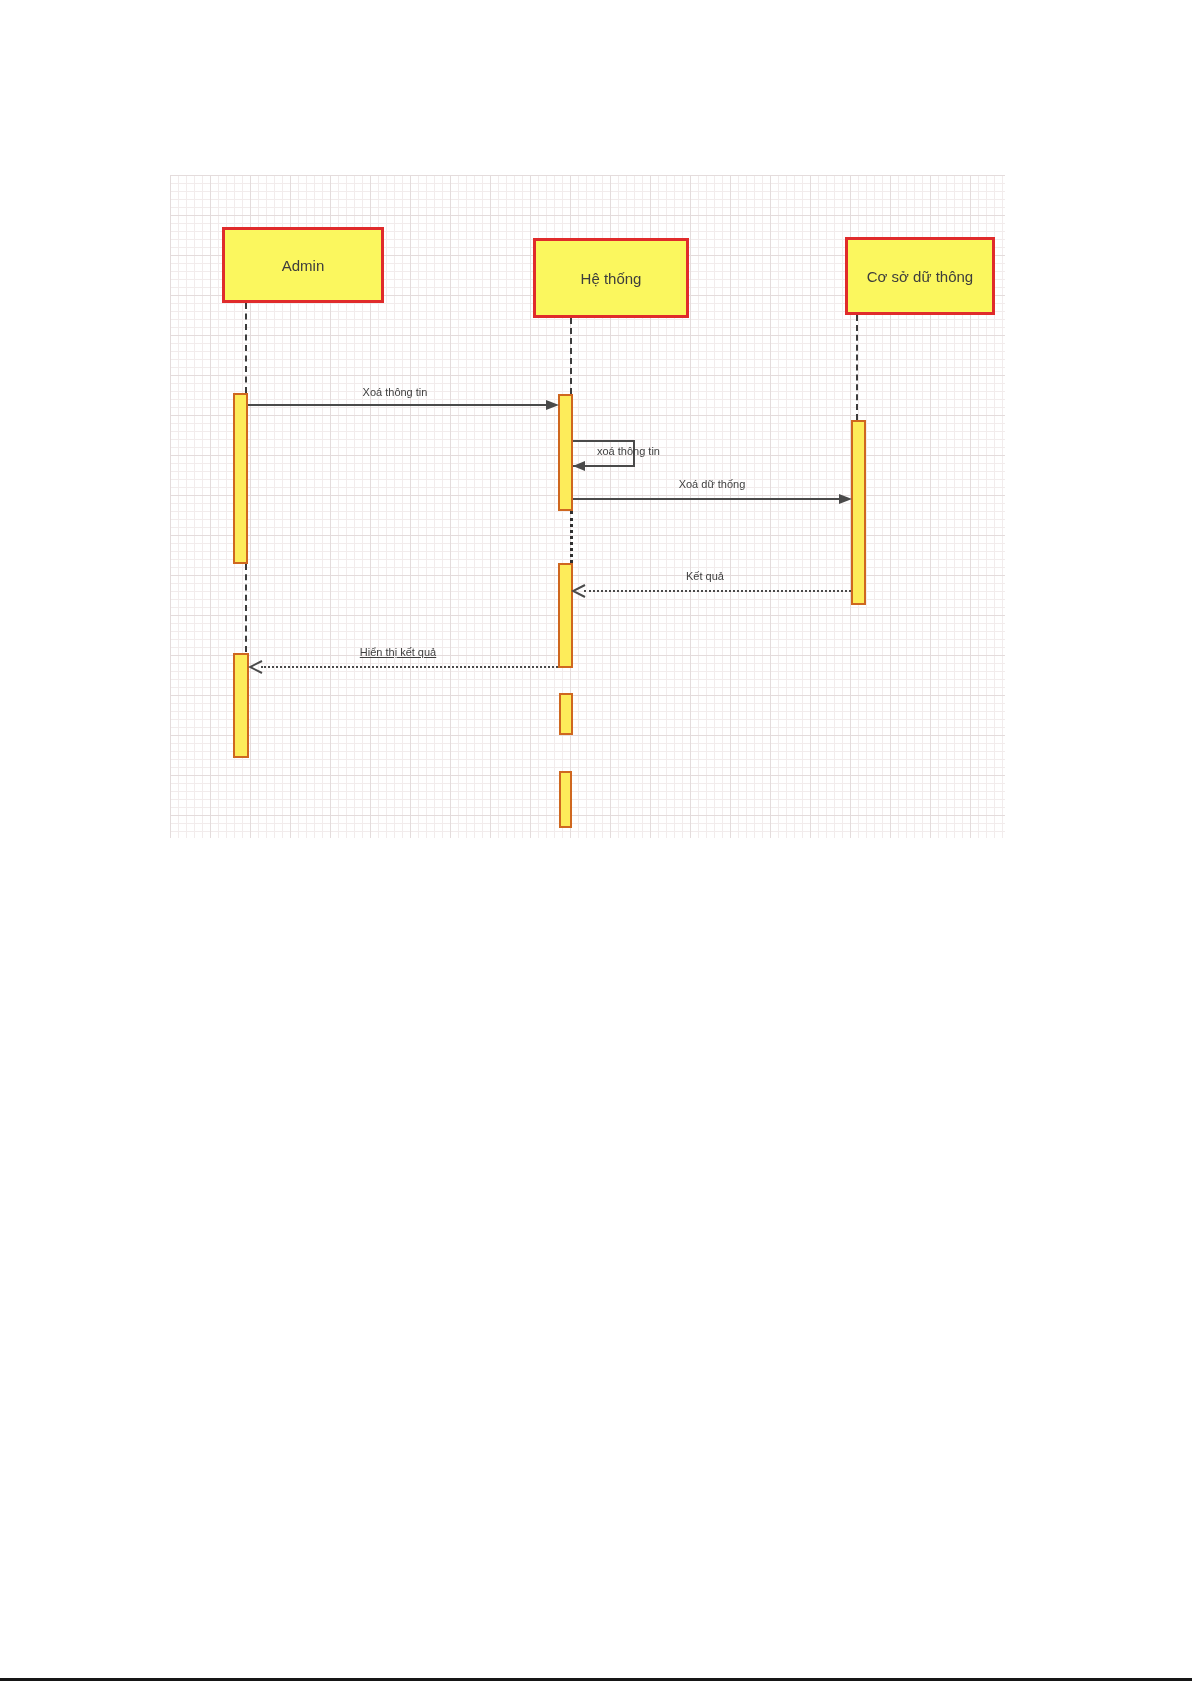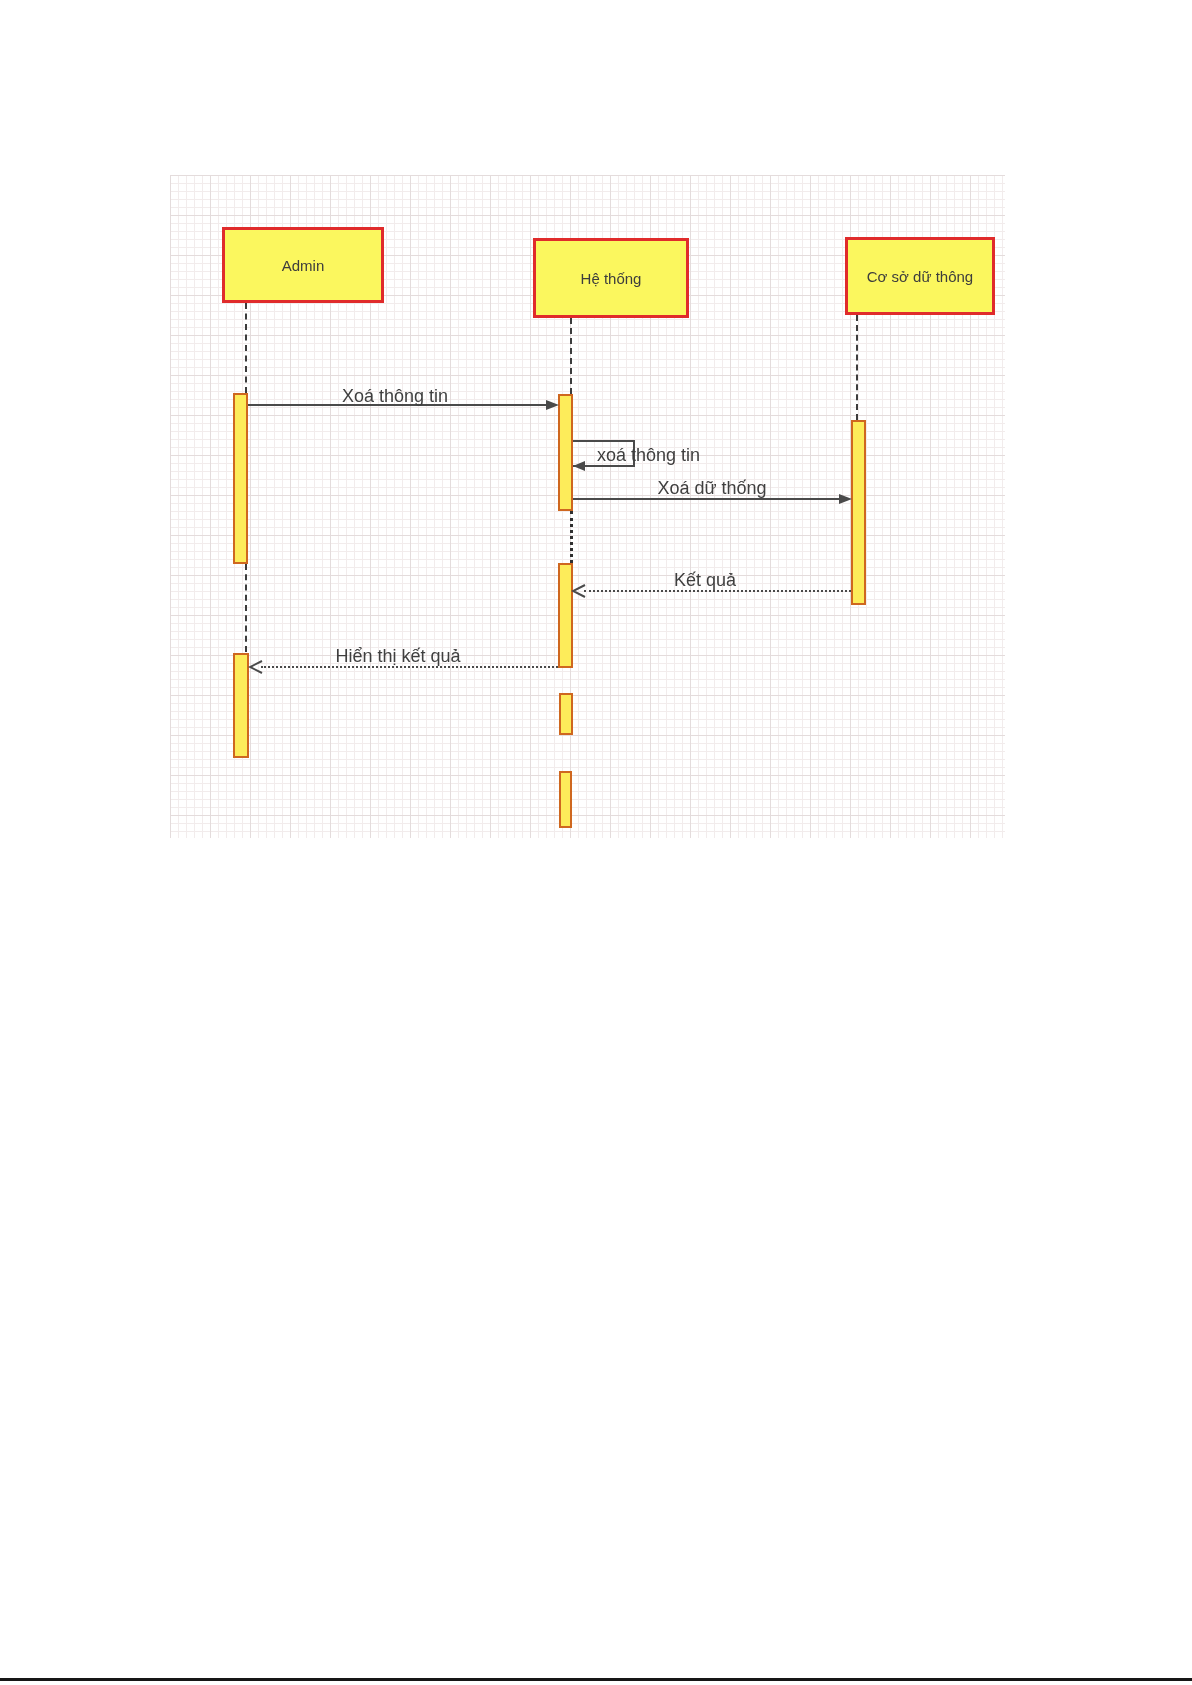--- a/index.html
+++ b/index.html
@@ -42,21 +42,21 @@
   #admin-bar-1{left:63px;top:218px;width:15px;height:171px;}
   #admin-bar-2{left:63px;top:478px;width:16px;height:105px;}
   #system-bar-1{left:388px;top:219px;width:15px;height:117px;}
   #system-bar-2{left:388px;top:388px;width:15px;height:105px;}
   #system-bar-3{left:389px;top:518px;width:14px;height:42px;}
   #system-bar-4{left:389px;top:596px;width:13px;height:57px;}
   #db-bar-1{left:681px;top:245px;width:15px;height:185px;}
   
   .mline{height:2px;background:#4a4a4a;}
   .mdash{height:0;border-top:2px dotted #4a4a4a;}
-  .mlabel{font-size:18px;color:#3f3f3f;white-space:nowrap;}
+  .mlabel{font-size:11px;color:#3f3f3f;white-space:nowrap;}
   .center{text-align:center;}
   .head-right{width:0;height:0;border-left:13px solid #4a4a4a;
     border-top:5px solid transparent;border-bottom:5px solid transparent;}
   .head-left-filled{width:0;height:0;border-right:12px solid #4a4a4a;
     border-top:5px solid transparent;border-bottom:5px solid transparent;}
   .openhead{width:16px;height:14px;line-height:0;}
   .selfloop{border:2px solid #4a4a4a;border-left:none;box-sizing:border-box;}
   #msg1-line{left:78px;top:229px;width:299px;}
   #msg1-head{left:376px;top:225px;}
   #msg1-label{left:158px;top:211px;width:134px;}
@@ -64,21 +64,21 @@
   #msg2-head{left:403px;top:286px;}
   #msg2-label{left:427px;top:270px;}
   #msg3-line{left:403px;top:323px;width:267px;}
   #msg3-head{left:669px;top:319px;}
   #msg3-label{left:478px;top:303px;width:128px;}
   #msg4-line{left:414px;top:415px;width:267px;}
   #msg4-head{left:401px;top:409px;}
   #msg4-label{left:465px;top:395px;width:140px;}
   #msg5-line{left:91px;top:491px;width:297px;}
   #msg5-head{left:78px;top:485px;}
-  #msg5-label{left:148px;top:471px;width:160px;}
+  #msg5-label{left:148px;top:471px;width:160px;text-decoration:underline;}
   
   #bottom-rule{left:0;top:1678px;width:1192px;height:3px;background:#161616;}
 </style>
 </head>
 <body>
 
 <div class="page">
 
   <div id="canvas" class="abs">
 

